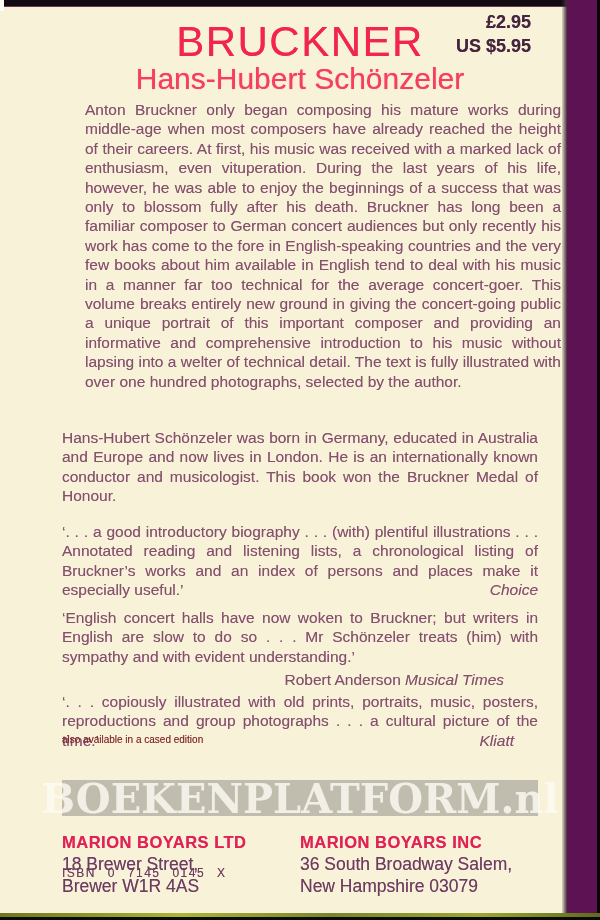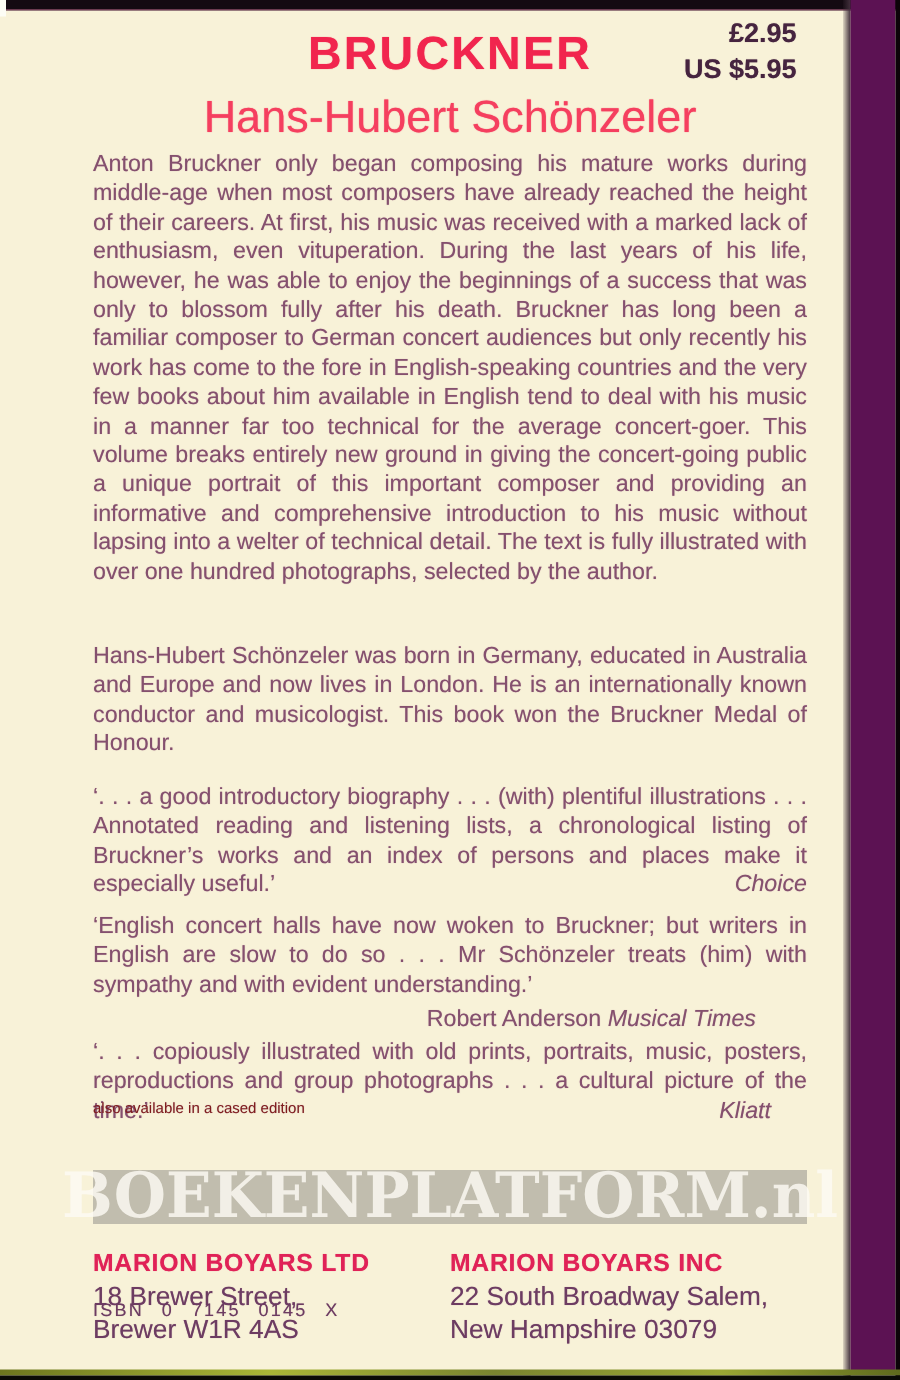--- a/index.html
+++ b/index.html
@@ -13,38 +13,38 @@
   .top-left-sliver{position:absolute;left:0;top:0;width:4px;height:11px;background:#fdfdf5;}
   .spine-shadow{position:absolute;right:33px;top:0;width:5px;height:920px;background:linear-gradient(90deg,rgba(60,45,55,.15),#42303c);}
   .spine{position:absolute;right:3px;top:0;width:30px;height:914px;background:#5c1253;}
   .spine-black{position:absolute;right:0;top:0;width:3px;height:920px;background:#0c0308;}
   .bottom-green{position:absolute;left:0;bottom:3px;width:600px;height:4px;background:linear-gradient(90deg,#6d761f,#a9b637 30%,#7a8430 55%,#9aa734 80%,#5f6a1e);}
   .bottom-black{position:absolute;left:0;bottom:0;width:600px;height:3px;background:#0a0a06;}
 
   
   .blk{position:absolute;left:62px;width:476px;}
   .title{
-    top:18px;text-align:center;color:#f1254e;font-weight:bold;
-    font-size:31px;letter-spacing:1.5px;
+    top:18px;text-align:center;color:#f1254e;font-weight:normal;
+    font-size:42px;letter-spacing:1.5px;
     text-shadow:0 0 .6px rgba(241,37,78,.8);
   }
   .prices{
     position:absolute;top:10px;right:69px;text-align:right;
     color:#46243f;font-weight:bold;font-size:18px;line-height:24px;
     text-shadow:0 0 .5px rgba(70,36,63,.7);
   }
   .author{
     top:62px;text-align:center;color:#f53f5f;font-size:30px;font-weight:normal;
     text-shadow:0 0 .7px rgba(245,63,95,.8);
   }
   .body-text{
     color:#84506e;font-size:15.5px;line-height:19.4px;text-align:justify;
     text-shadow:0 0 .6px rgba(150,85,120,.55);
   }
-  .p1{top:100px;}
+  .p1{top:100px;margin-left:23px;}
   .p2{top:428px;}
   .quote{color:#84506e;font-size:15.5px;line-height:19.4px;text-align:justify;
     text-shadow:0 0 .6px rgba(150,85,120,.55);}
   .q1{top:522px;}
   .q2{top:608px;}
   .q3{top:692px;}
   .attr-abs{position:absolute;right:0;bottom:0;font-style:italic;}
   .attr-abs.inset{right:24px;}
   .attr-line{text-align:right;padding-right:34px;margin-top:4px;font-style:normal;}
   .attr-line .src{font-style:italic;}
@@ -114,21 +114,21 @@
   <div class="blk note">also available in a cased edition</div>
 
   <div class="blk publishers">
     <div class="pub-col uk">
       <div class="pub-name">MARION BOYARS LTD</div>
       <div class="pub-addr">18 Brewer Street,</div>
       <div class="pub-addr">Brewer W1R 4AS</div>
     </div>
     <div class="pub-col us">
       <div class="pub-name">MARION BOYARS INC</div>
-      <div class="pub-addr">22 South Broadway Salem,</div>
+      <div class="pub-addr">36 South Broadway Salem,</div>
       <div class="pub-addr">New Hampshire 03079</div>
     </div>
   </div>
 
   <div class="blk isbn">ISBN 0 7145 0145 X</div>
 
   <div class="watermark">
     <span>BOEKENPLATFORM.nl</span>
   </div>
 

